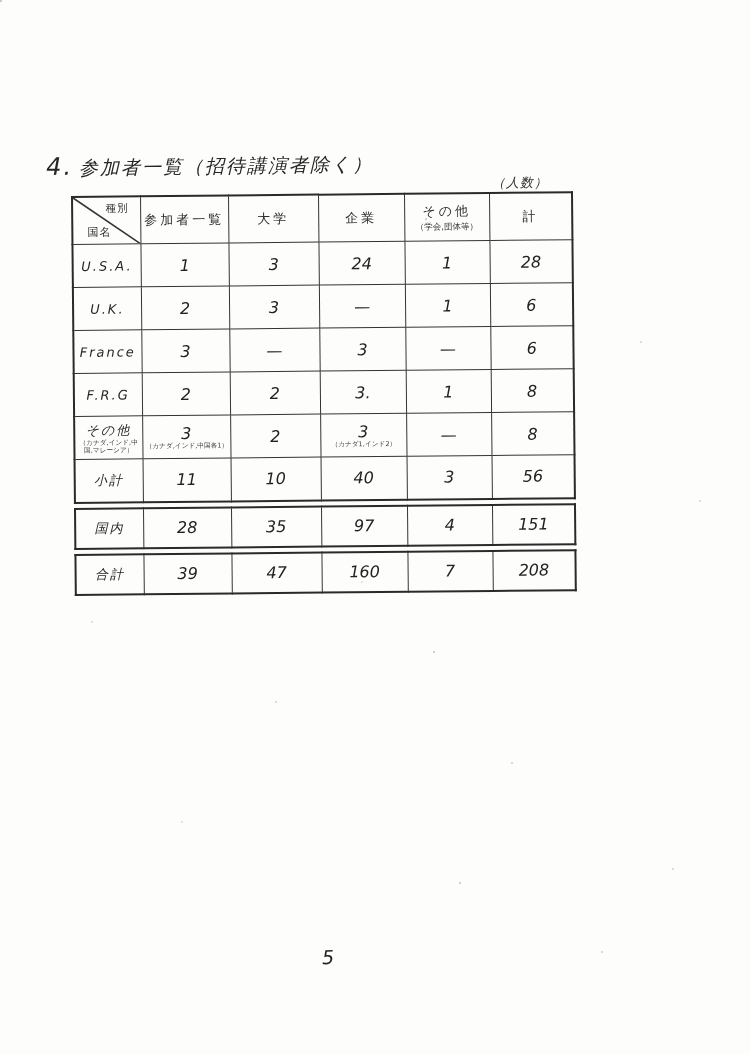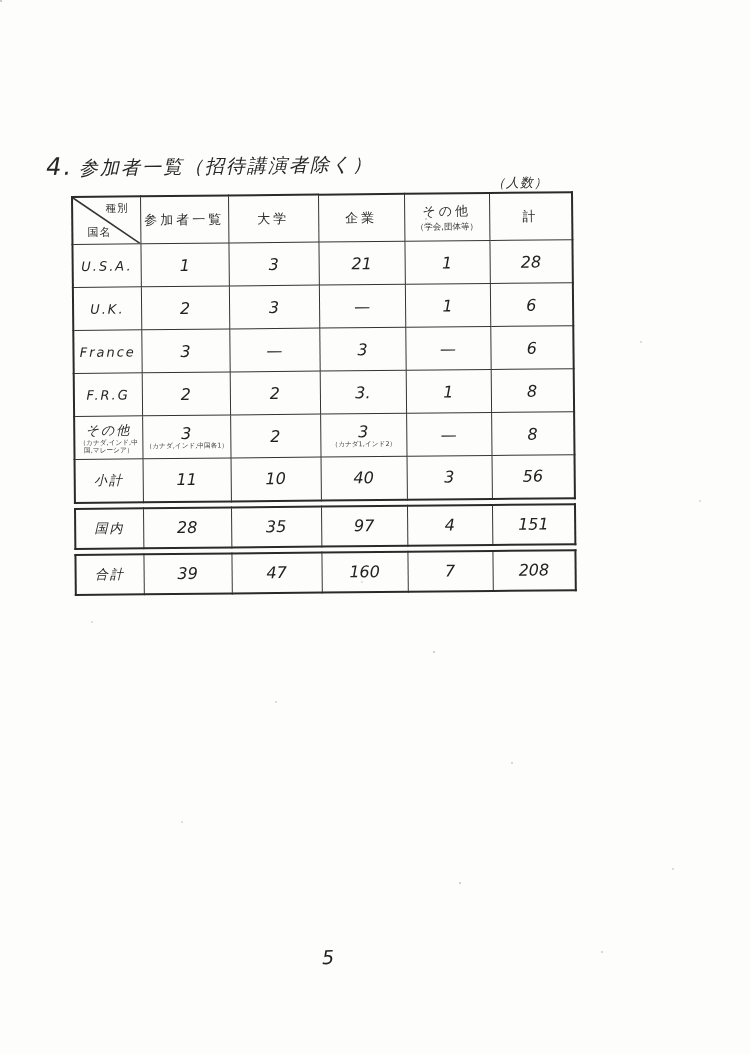--- a/index.html
+++ b/index.html
@@ -103,21 +103,21 @@
           <td class="lbl">
             <div class="lbl-text hand">U.S.A.</div>
           </td>
           <td>
             <div class="num hand">1</div>
           </td>
           <td>
             <div class="num hand">3</div>
           </td>
           <td>
-            <div class="num hand">21</div>
+            <div class="num hand">24</div>
           </td>
           <td>
             <div class="num hand">1</div>
           </td>
           <td>
             <div class="num hand">28</div>
           </td>
         </tr>
         <tr>
           <td class="lbl">

